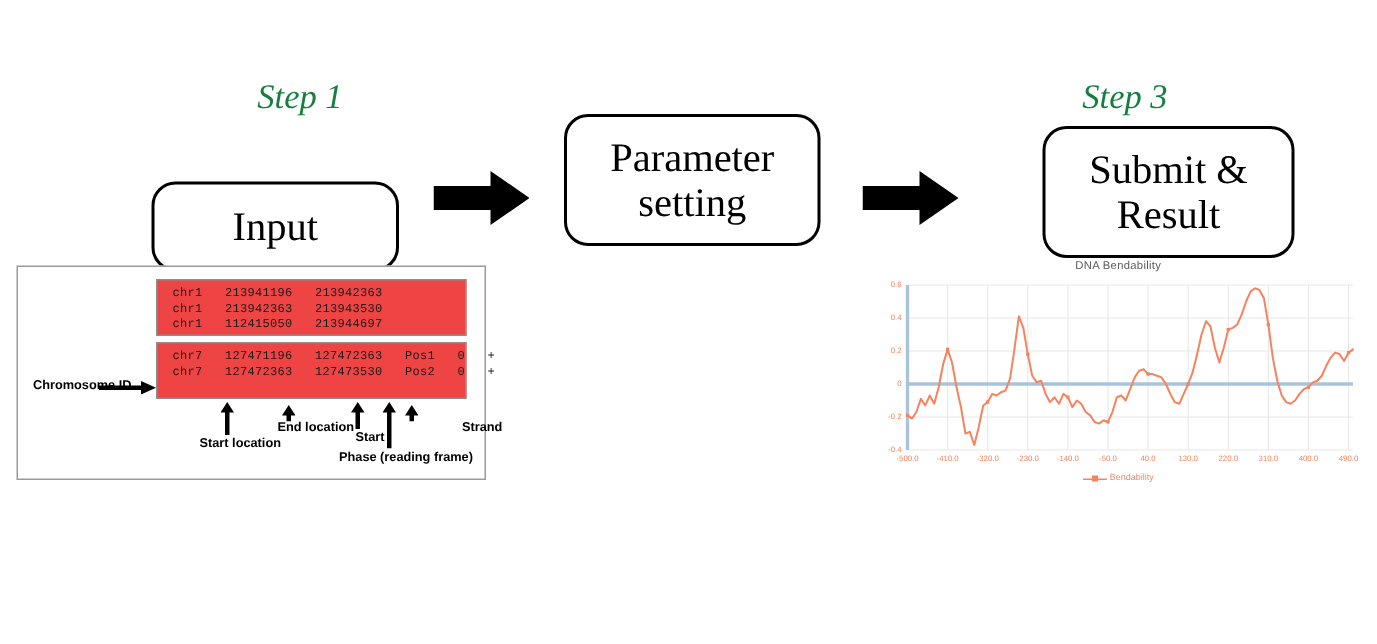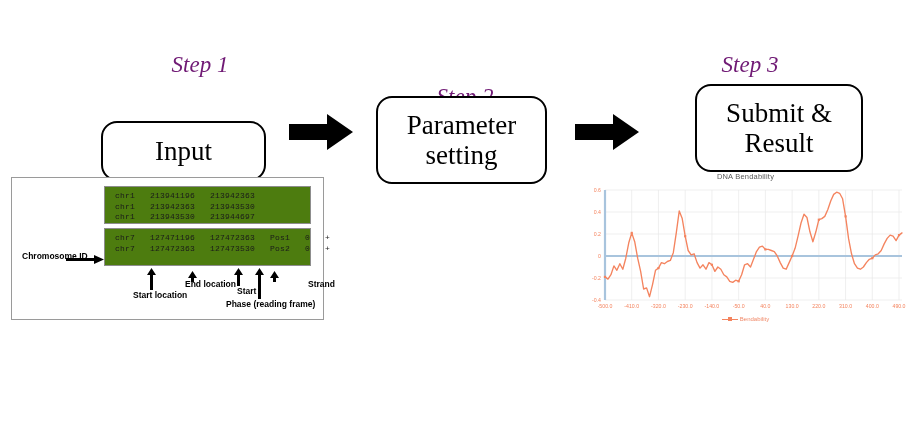--- a/index.html
+++ b/index.html
@@ -14,21 +14,21 @@
     font-family: "Liberation Sans", sans-serif;
     overflow: hidden;
   }
 
   
   .step-label {
     position: absolute;
     font-family: "Liberation Serif", serif;
     font-style: italic;
     font-size: 23px;
-    color: #701a75;
+    color: #15803d;
     text-align: center;
     white-space: nowrap;
   }
   .step-box {
     position: absolute;
     border: 2.5px solid #000;
     border-radius: 16px;
     background: #fff;
     display: flex;
     align-items: center;
@@ -59,21 +59,21 @@
     top: 177px;
     width: 313px;
     height: 143px;
     border: 1px solid #9a9a9a;
     background: #fff;
     box-sizing: border-box;
   }
   .bed-table {
     position: absolute;
     border: 1px solid #8d8d8d;
-    background: #4d7c0f;
+    background: #ef4444;
     box-sizing: border-box;
     padding: 4px 8px 4px 10px;
   }
   .bed-row {
     font-family: "Liberation Mono", monospace;
     font-size: 8px;
     line-height: 10.5px;
     color: #1a1a1a;
     white-space: pre;
     letter-spacing: 0.2px;
@@ -177,21 +177,21 @@
     <div class="step-box-text">Input</div>
   </div>
 
   <div class="block-arrow" style="left:289px;top:112px;">
     <svg width="64" height="40" viewBox="0 0 64 40" aria-hidden="true">
       <polygon points="0,12 38,12 38,2 64,20 38,38 38,28 0,28" fill="#000000"></polygon>
     </svg>
   </div>
 
   <div class="step-label" style="left:385px;top:52px;width:160px;margin-top:32px;">Step 2</div>
-  <div class="step-box" style="left:376px;top:96px;width:171px;height:88px;">
+  <div class="step-box" style="left:376px;top:76px;width:171px;height:88px;">
     <div class="step-box-text">Parameter
 setting</div>
   </div>
 
   <div class="block-arrow" style="left:575px;top:112px;">
     <svg width="64" height="40" viewBox="0 0 64 40" aria-hidden="true">
       <polygon points="0,12 38,12 38,2 64,20 38,38 38,28 0,28" fill="#000000"></polygon>
     </svg>
   </div>
 
@@ -201,21 +201,21 @@
 Result</div>
   </div>
 
 </div>
 
 <div id="format-panel"></div>
 
 <div class="bed-table" style="left:104px;top:186px;width:207px;height:38px;">
   <div class="bed-row">chr1   213941196   213942363</div>
   <div class="bed-row">chr1   213942363   213943530</div>
-  <div class="bed-row">chr1   213943530   213944697</div>
+  <div class="bed-row">chr1   112415050   213944697</div>
 </div>
 
 <div class="bed-table" style="left:104px;top:228px;width:207px;height:38px;">
   <div class="bed-row">chr7   127471196   127472363   Pos1   0   +</div>
   <div class="bed-row">chr7   127472363   127473530   Pos2   0   +</div>
 </div>
 
 <div class="anno-label" style="left:22px;top:251px;">Chromosome ID</div>
 <div class="anno-arrow-right" style="left:66px;top:250px;">
   <svg width="38" height="9" viewBox="0 0 38 9" aria-hidden="true">

